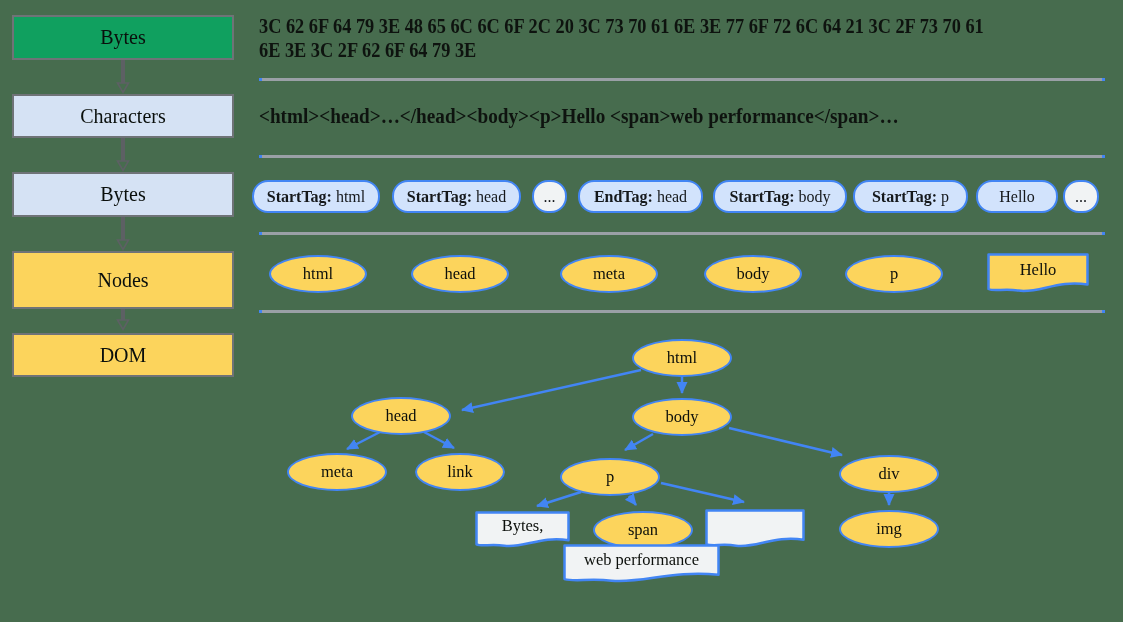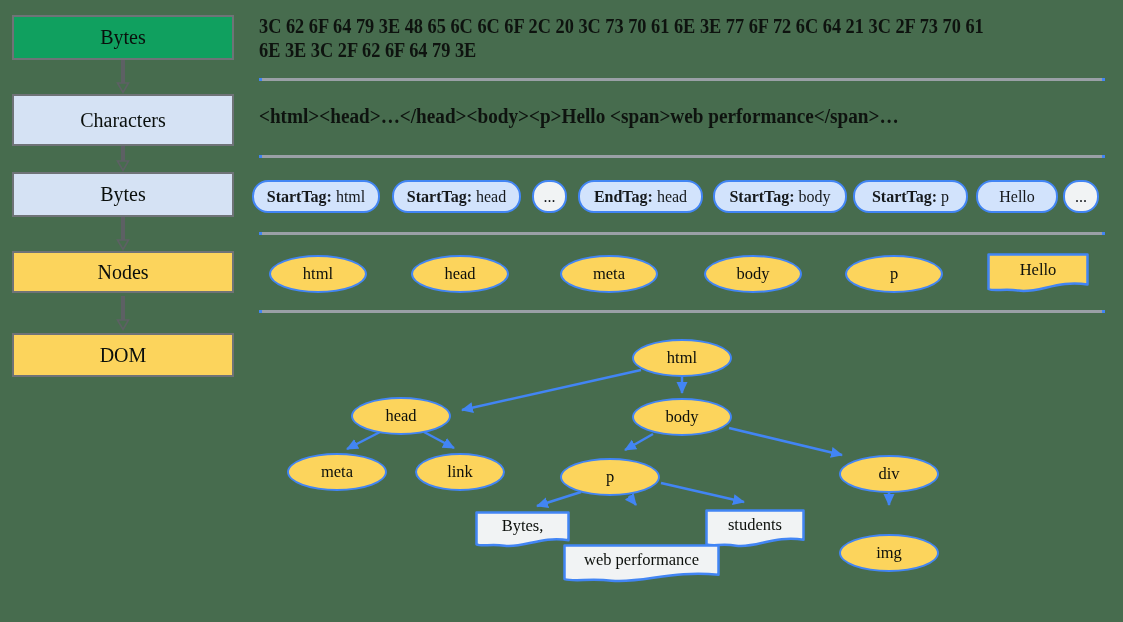--- a/index.html
+++ b/index.html
@@ -1,22 +1,22 @@
 <!DOCTYPE html>
 <html style="--bg: #476C4E; --green: #10A05F; --lightblue: #D5E2F4; --tokenblue: #D2E3FC; --yellow: #FCD45C; --blue: #4285F4; --divider: #9AA0A6; --doc_light: #F1F3F4;"><head>
 <meta charset="utf-8">
 <style>
   html,body{margin:0;padding:0}
   #page{position:relative;width:1123px;height:622px;background:var(--bg,#476C4E);font-family:Liberation Serif, serif;overflow:hidden}
   #arrow-layer{position:absolute;left:0;top:0;pointer-events:none}
   .stage{position:absolute;left:12px;width:222px;display:flex;align-items:center;justify-content:center;border:2px solid #6f7377;box-sizing:border-box;font-size:20px;color:#0a0f0c}
   #st-bytes{top:15px;height:45px;background:var(--green,#10A05F)}
-  #st-characters{top:94px;height:52px;background:var(--lightblue,#D5E2F4)}
+  #st-characters{top:94px;height:44px;background:var(--lightblue,#D5E2F4)}
   #st-tokens{top:172px;height:45px;background:var(--lightblue,#D5E2F4)}
-  #st-nodes{top:251px;height:42px;background:var(--yellow,#FCD45C)}
+  #st-nodes{top:251px;height:58px;background:var(--yellow,#FCD45C)}
   #st-dom{top:333px;height:44px;background:var(--yellow,#FCD45C)}
   .hex{position:absolute;left:259px;font-weight:bold;font-size:20px;color:#0e130f;transform:scaleX(.915);transform-origin:left top;white-space:nowrap}
   #hex1{top:15px}
   #hex2{top:39px}
   #chars{position:absolute;left:259px;top:105px;font-weight:bold;font-size:20px;color:#0e130f;transform:scaleX(.96);transform-origin:left top;white-space:nowrap}
   .divider{position:absolute;left:260px;width:844px;height:3px;background:var(--divider,#9AA0A6)}
   .divider::before,.divider::after{content:"";position:absolute;top:0;width:3px;height:3px;background:var(--blue,#4285F4)}
   .divider::before{left:-1px}
   .divider::after{right:-1px}
   #dv1{top:78px}#dv2{top:155px}#dv3{top:232px}#dv4{top:310px}
@@ -38,21 +38,21 @@
   #nd-body{left:704px;top:255px;width:98px}
   #nd-p{left:845px;top:255px;width:98px}
   #tr-html{left:632px;top:339px}
   #tr-head{left:351px;top:397px}
   #tr-body{left:632px;top:398px}
   #tr-meta{left:287px;top:453px}
   #tr-link{left:415px;top:453px;width:90px}
   #tr-p{left:560px;top:458px}
   #tr-span{left:593px;top:511px}
   #tr-div{left:839px;top:455px}
-  #tr-img{left:839px;top:534px}
+  #tr-img{left:839px;top:510px}
   .doc{position:absolute}
   .doc svg{position:absolute;left:0;top:0;display:block}
   .doc .lbl{position:absolute;left:0;right:0;top:0;bottom:7px;display:flex;align-items:center;justify-content:center;font-size:16.5px;color:#0c0f0b}
   #nd-hello{left:987px;top:253px;width:102px;height:40px}
   #tx-hello{left:475px;top:511px;width:95px;height:37px}
   #tx-students{left:705px;top:509px;width:100px;height:39px}
   #tx-webperf{left:563px;top:544px;width:157px;height:39px}
   .edge{stroke:var(--blue,#4285F4);stroke-width:2.5}
   .flow{stroke:#5d6064;stroke-width:4}
   .flowhead{fill:none;stroke:#5d6064;stroke-width:1.6}
@@ -157,34 +157,34 @@
       </svg>
       <span class="lbl">Hello</span>
     </div>
 
   <div class="ellipse" id="tr-html">html</div>
   <div class="ellipse" id="tr-head">head</div>
   <div class="ellipse" id="tr-body">body</div>
   <div class="ellipse" id="tr-meta">meta</div>
   <div class="ellipse" id="tr-link">link</div>
   <div class="ellipse" id="tr-p">p</div>
+  <div class="ellipse" id="tr-span">span</div>
   <div class="ellipse" id="tr-div">div</div>
   <div class="ellipse" id="tr-img">img</div>
 
   <div class="doc doc-light" id="tx-hello">
       <svg width="95" height="42">
         <path d="M1.5,1.5 L93.5,1.5 L93.5,29.23 C66.5,24.42 47.5,37.74 29.45,34.78 C16.150000000000002,32.56 6.65,35.89 1.5,33.300000000000004 Z" fill="#F1F3F4" stroke="#4285F4" stroke-width="2.5" stroke-linejoin="round"></path>
       </svg>
       <span class="lbl">Bytes,</span>
     </div>
   <div class="doc doc-light" id="tx-students">
       <svg width="100" height="44">
         <path d="M1.5,1.5 L98.5,1.5 L98.5,30.810000000000002 C70,25.740000000000002 50,39.78 31,36.66 C17,34.32 7.000000000000001,37.83 1.5,35.1 Z" fill="#F1F3F4" stroke="#4285F4" stroke-width="2.5" stroke-linejoin="round"></path>
       </svg>
-      <span class="lbl">students</span>
     </div>
   <div class="doc doc-light" id="tx-webperf">
       <svg width="157" height="44">
         <path d="M1.5,1.5 L155.5,1.5 L155.5,30.810000000000002 C109.89999999999999,25.740000000000002 78.5,39.78 48.67,36.66 C26.69,34.32 10.99,37.83 1.5,35.1 Z" fill="#F1F3F4" stroke="#4285F4" stroke-width="2.5" stroke-linejoin="round"></path>
       </svg>
       <span class="lbl">web performance</span>
     </div>
 
 </div>
 

